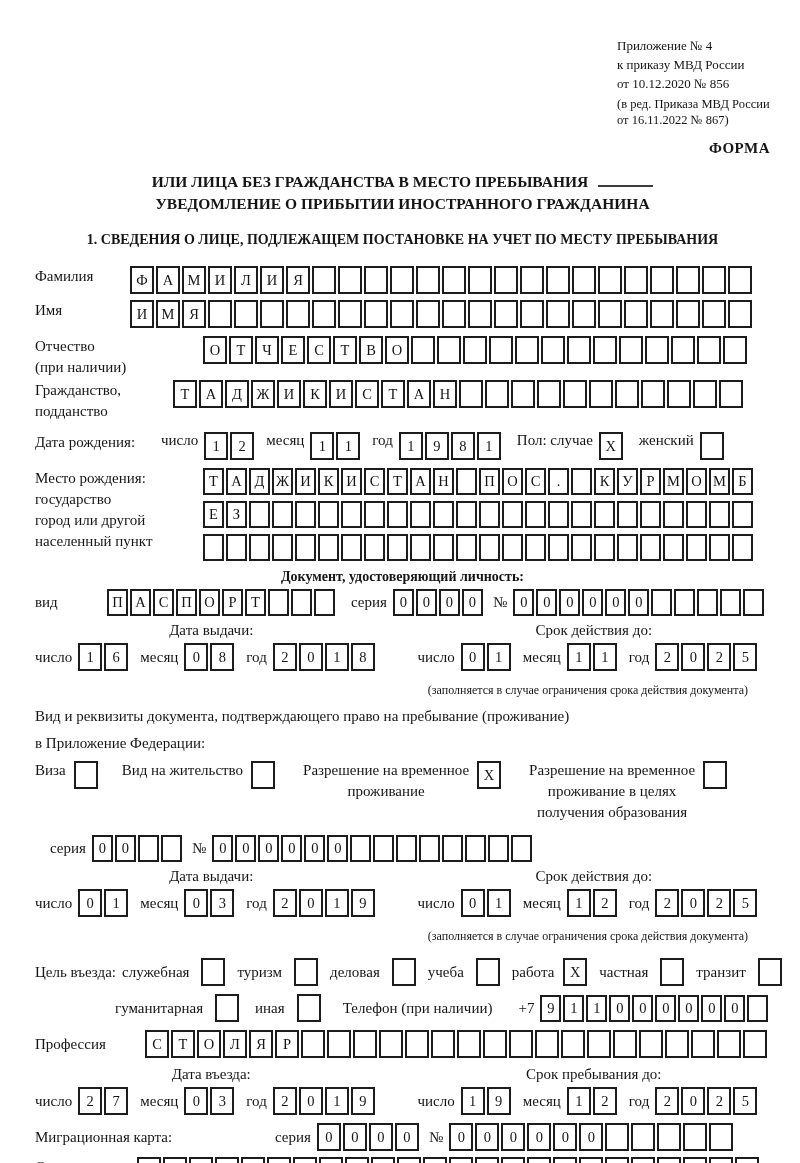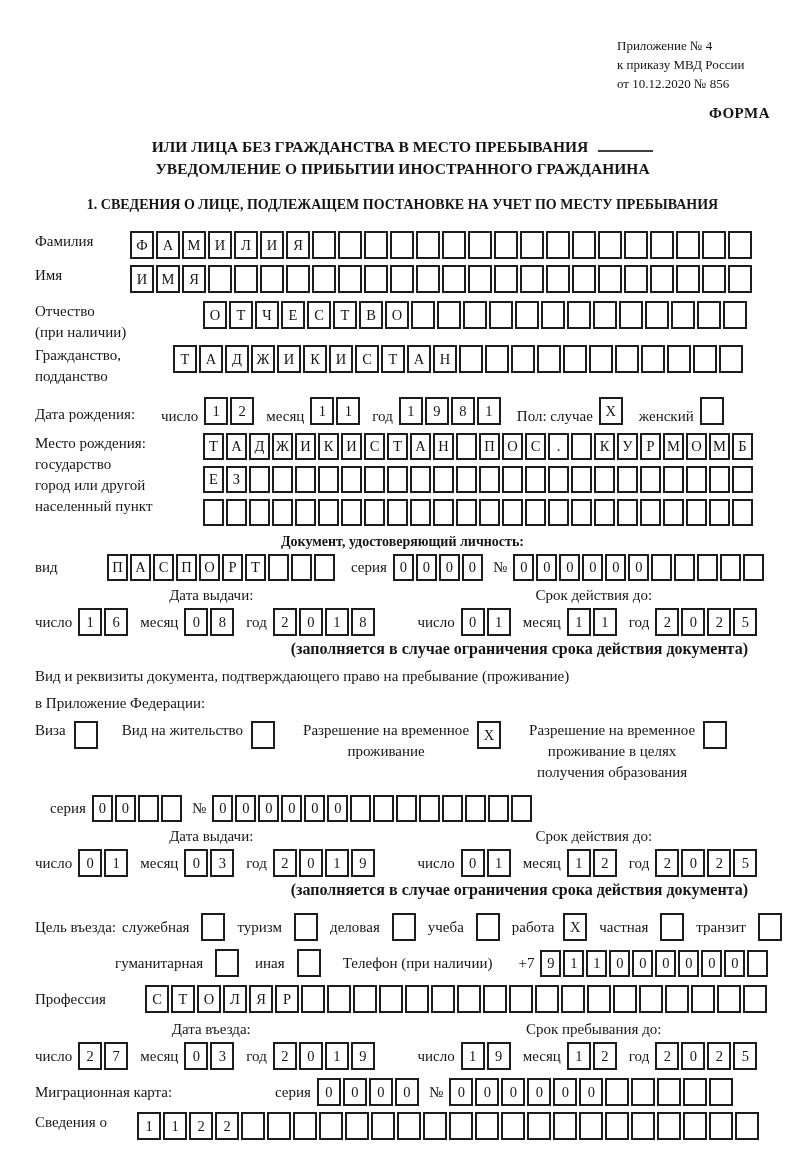--- a/index.html
+++ b/index.html
@@ -34,21 +34,21 @@
   .sm .cell { width:17px; height:23px; }
   .cb { margin-left:6px; }
 
   .dlabel { font-size:15px; margin-right:6px; flex:none; }
   .gap-l { margin-left:10px; }
 
   .dates-block { display:flex; margin-top:10px; }
   .dates-col { width:50%; }
   .dates-col .dhead { text-align:center; font-size:15px; margin-bottom:4px; }
   .dategroup { display:flex; align-items:center; }
-  .note { font-size:16px; text-align:right; margin-top:4px; margin-right:22px;font-weight:bold; }
+  .note { font-size:12px; text-align:right; margin-top:12px; margin-right:22px; }
 
   .opts { display:flex; align-items:flex-start; margin-top:6px; }
   .opt { display:flex; align-items:flex-start; }
   .optlabel { font-size:15px; line-height:21px; text-align:center; }
   .opt .cells { margin-left:8px; margin-top:1px; }
 
   .goal-row { display:flex; align-items:center; margin-top:14px; }
   .goal-row .flabel { margin-right:6px; }
   .goal-row .cells { margin-right:12px; }
   .doc-heading { text-align:center; font-weight:bold; font-size:14px; margin-top:8px; }
@@ -59,20 +59,24 @@
 </style>
 </head>
 <body>
 
 <div class="page">
 
   <div class="appendix">
     <div>Приложение № 4</div>
     <div>к приказу МВД России</div>
     <div>от 10.12.2020 № 856</div>
+  </div>
+  <div class="amendment">
+    <div>(в ред. Приказа МВД России</div>
+    <div>от 16.11.2022 № 867)</div>
   </div>
   <div class="form-label">ФОРМА</div>
 
   <div class="title">
     <div><span>ИЛИ ЛИЦА БЕЗ ГРАЖДАНСТВА В МЕСТО ПРЕБЫВАНИЯ</span><span class="blank-underline"></span></div>
     <div>УВЕДОМЛЕНИЕ О ПРИБЫТИИ ИНОСТРАННОГО ГРАЖДАНИНА</div>
   </div>
 
   <div class="section-heading">1. СВЕДЕНИЯ О ЛИЦЕ, ПОДЛЕЖАЩЕМ ПОСТАНОВКЕ НА УЧЕТ ПО МЕСТУ ПРЕБЫВАНИЯ</div>
 
@@ -192,21 +196,21 @@
           <span class="cell"></span>
           <span class="cell"></span>
           <span class="cell"></span>
           <span class="cell"></span>
           <span class="cell"></span>
           <span class="cell"></span>
           <span class="cell"></span>
         </span>
     </div>
 
-    <div class="frow mt10" style="align-items:flex-end">
+    <div class="frow mt10" style="align-items:flex-start">
       <span class="flabel" style="width:126px">Дата рождения:</span>
       <span class="dlabel">число</span>
       <span class="cells">
           <span class="cell">1</span>
           <span class="cell">2</span>
         </span>
       <span class="dlabel gap-l">месяц</span>
       <span class="cells">
           <span class="cell">1</span>
           <span class="cell">1</span>

